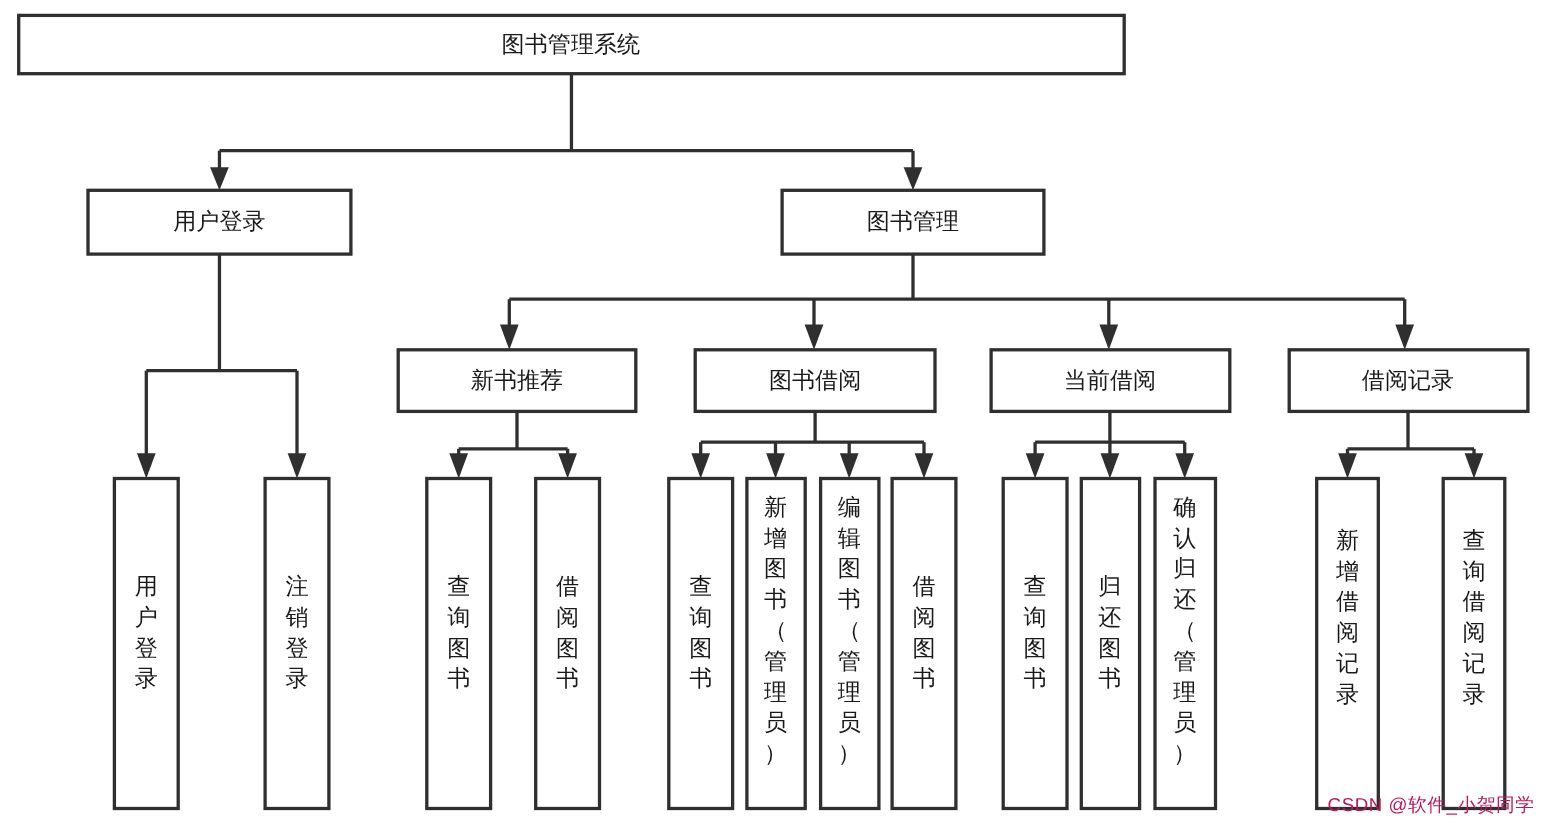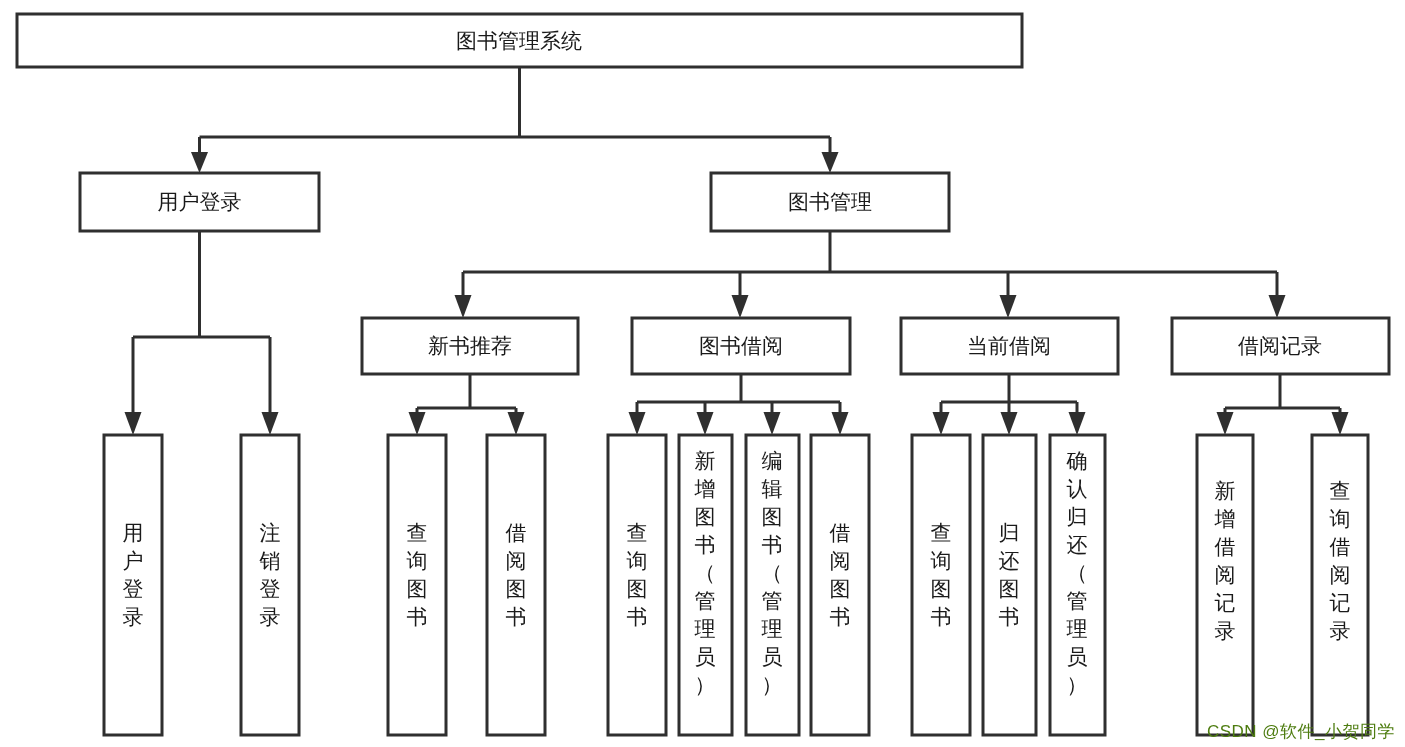--- a/index.html
+++ b/index.html
@@ -51,21 +51,21 @@
     font-family: "Liberation Sans", "DejaVu Sans", sans-serif;
     font-size: 21px;
     text-anchor: middle;
   }
   .watermark {
     position: absolute;
     right: 10px;
     bottom: 4px;
     font-family: "Liberation Sans", "DejaVu Sans", sans-serif;
     font-size: 17px;
-    color: #4d7c0f;
+    color: #be185d;
     white-space: nowrap;
     letter-spacing: 0.5px;
     pointer-events: none;
   }
 </style>
 </head>
 <body>
 
 <div id="diagram-root">
 

